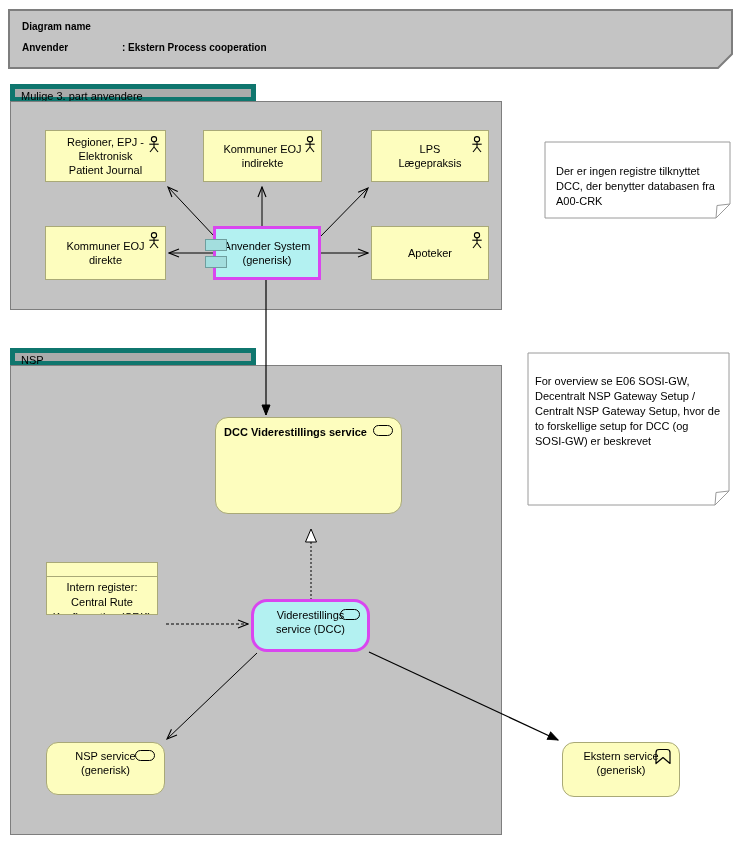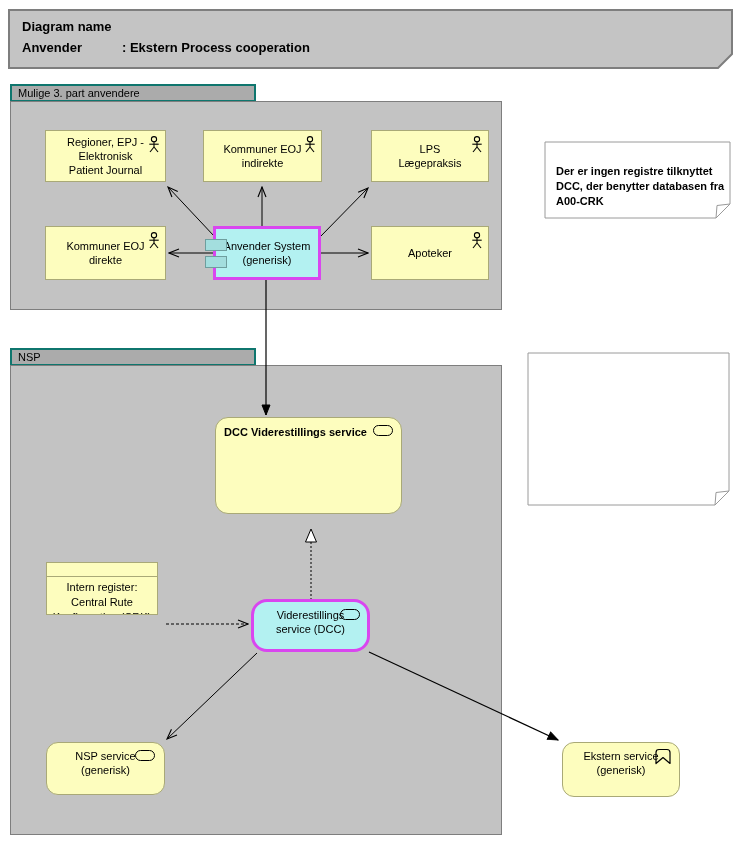--- a/index.html
+++ b/index.html
@@ -5,21 +5,21 @@
   * { box-sizing: border-box; margin: 0; padding: 0; }
   body { font-family: "Liberation Sans", sans-serif; background: #ffffff; }
   .canvas { position: relative; width: 741px; height: 849px; background: #ffffff; overflow: hidden; }
 
   
   .layer-groups { position: absolute; inset: 0; z-index: 1; }
   .layer-svg    { position: absolute; inset: 0; z-index: 2; pointer-events: none; }
   .layer-nodes  { position: absolute; inset: 0; z-index: 3; }
 
   
-  .group-tab  { position: absolute; background: #ababab; border: 2px solid #0f766e; font-size: 11px; color: #000; padding: 1px 0 0 6px; }
+  .group-tab  { position: absolute; background: #ababab; border: 5px solid #0f766e; font-size: 11px; color: #000; padding: 1px 0 0 6px; }
   .group-body { position: absolute; background: #c3c3c3; border: 1px solid #7e7e7e; }
 
   
   .node { position: absolute; font-size: 11px; color: #000; text-align: center; }
   .box-yellow { background: #fdfdbe; border: 1px solid #a9a977; }
   .box-cyan   { background: #b3f1f1; border: 3px solid #d946ef; }
   .rounded    { border-radius: 13px; }
   .node-label { white-space: pre-line; line-height: 14px; width: 100%; }
   .center-label { position: absolute; inset: 0; display: flex; align-items: center; justify-content: center; }
   .top-label { padding-top: 6px; }
@@ -29,24 +29,24 @@
   
   .comp-tab { position: absolute; left: -11px; width: 22px; height: 12px; background: #a3dede; border: 1px solid #6e9e9e; }
 
   
   .service-icon { display: inline-block; width: 20px; height: 11px; border: 1.5px solid #000; border-radius: 6px; background: transparent; }
 
   
   .dataobj-bar { position: absolute; left: 0; top: 0; width: 100%; height: 14px; border-bottom: 1px solid #a9a977; }
 
   
-  .note-text { position: absolute; font-size: 11px; line-height: 15px; color: #000; white-space: pre-line; text-align: left; font-weight: bold; }
-
-  
-  .title-text { position: absolute; left: 22px; top: 16px; font-size: 13px; font-weight: bold; color: #000; }
+  .note-text { position: absolute; font-size: 11px; line-height: 15px; color: #000; white-space: pre-line; text-align: left; }
+
+  
+  .title-text { position: absolute; left: 22px; top: 16px; font-size: 10px; font-weight: bold; color: #000; }
   .title-row { display: grid; grid-template-columns: 100px auto; line-height: 21px; }
 </style>
 </head>
 <body>
 
 <div class="canvas">
 
   <div class="layer-groups">
     <div class="group-tab" style="left:10px; top:84px; width:246px; height:18px;">
       <span>Mulige 3. part anvendere</span>
@@ -187,20 +187,27 @@
         <line x1="6" y1="11" x2="10" y2="16" stroke="#000" stroke-width="1.1"></line>
       </svg>
     </div>
 
     <div class="note-text" style="left:556px; top:149px; width:172px;">
       <span>Der er ingen registre tilknyttet
 DCC, der benytter databasen fra
 A00-CRK</span>
     </div>
 
+    <div class="note-text" style="left:535px; top:359px; width:192px;">
+      <span>For overview se E06 SOSI-GW,
+Decentralt NSP Gateway Setup /
+Centralt NSP Gateway Setup, hvor de
+to forskellige setup for DCC (og
+SOSI-GW) er beskrevet</span>
+    </div>
 
     <div class="node box-yellow rounded" style="left:215px; top:417px; width:187px; height:97px;">
       <div style="display:flex; justify-content:center; align-items:flex-start; gap:6px; padding-top:7px;font-weight:bold;">
         <span class="node-label" style="width:auto;">DCC Viderestillings service</span>
         <span class="service-icon"></span>
       </div>
     </div>
 
     <div class="node box-cyan rounded" style="left:251px; top:599px; width:119px; height:53px; border-radius:16px;">
       <div class="node-label top-label">Viderestillings

